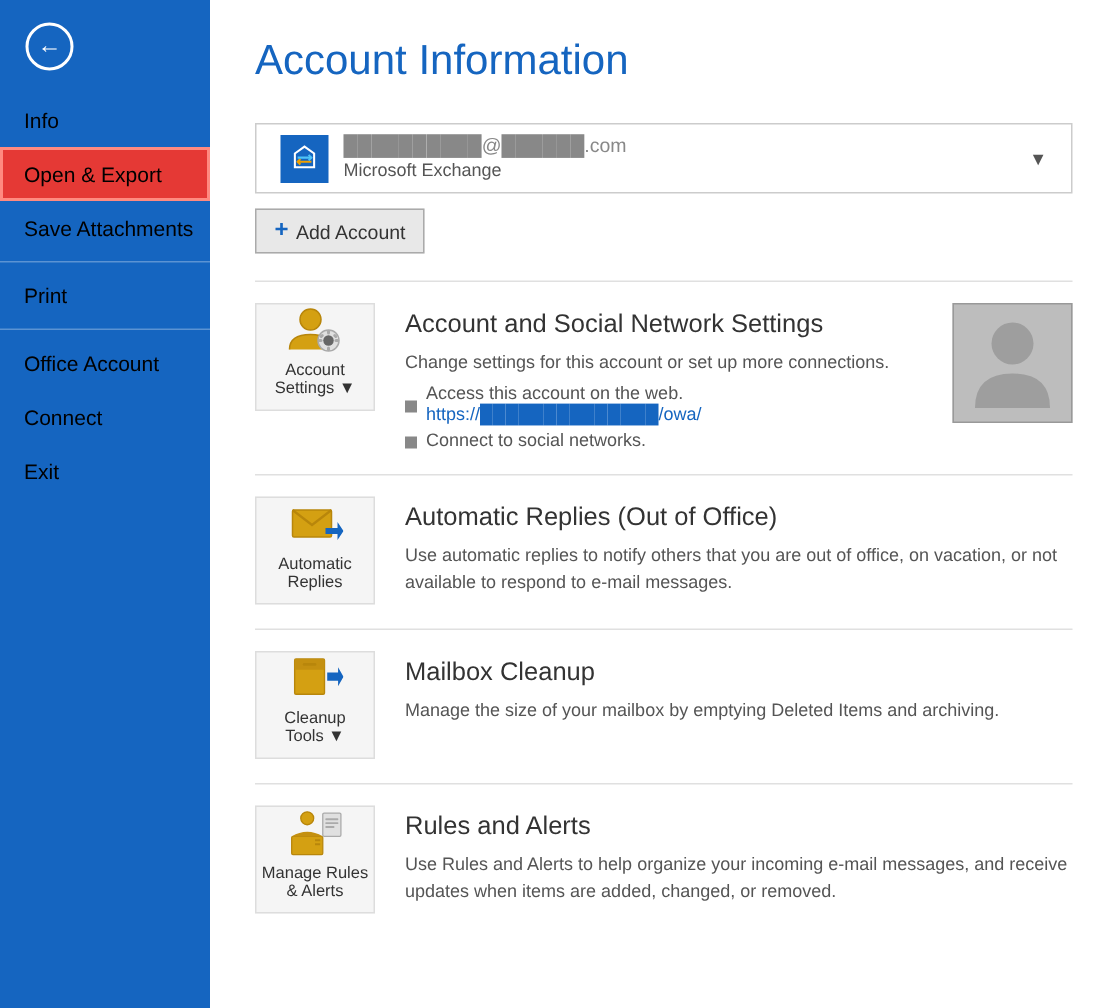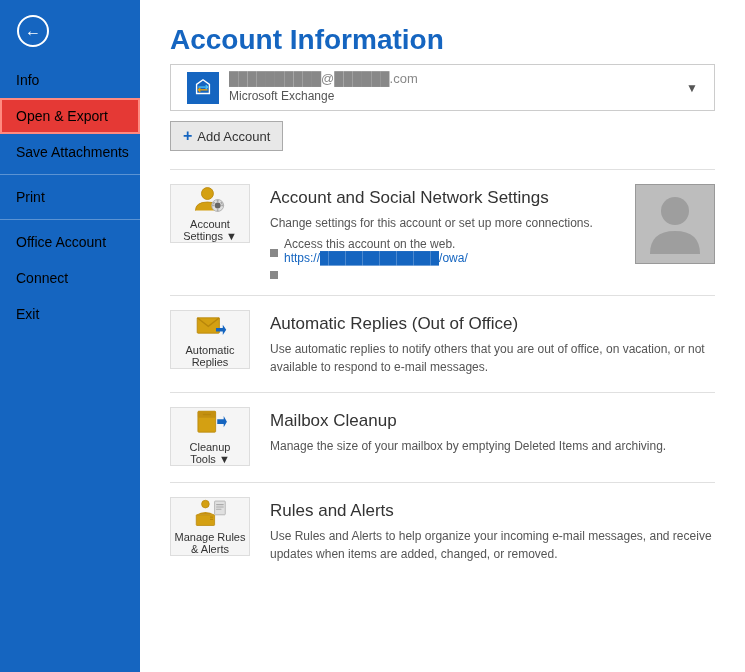--- a/index.html
+++ b/index.html
@@ -74,23 +74,23 @@
     
     .main {
       flex: 1;
       background: #fff;
       padding: 24px 30px;
       overflow-y: auto;
     }
 
     .page-title {
       font-size: 28px;
-      font-weight: 700;
+      font-weight: 400;
       color: #1565c0;
-      margin-bottom: 8px;
+      margin-bottom: 26px;
     }
 
     
     .account-selector {
       display: flex;
       align-items: center;
       border: 1px solid #ccc;
       padding: 6px 16px;
       margin-bottom: 10px;
       width: 100%;
@@ -160,27 +160,27 @@
       align-items: flex-start;
       margin-bottom: 16px;
       border-top: 1px solid #e0e0e0;
       padding-top: 14px;
       position: relative;
     }
 
     .feature-icon-box {
       width: 80px;
       min-width: 80px;
-      height: 59px;
+      height: 72px;
       border: 1px solid #ddd;
       background: #f5f5f5;
       display: flex;
       flex-direction: column;
       align-items: center;
-      justify-content: flex-end;
+      justify-content: flex-start;
       margin-right: 20px;
       cursor: pointer;
       flex-shrink: 0;
     }
 
     .feature-icon-label {
       font-size: 11px;
       color: #333;
       text-align: center;
       margin-top: 4px;
@@ -316,20 +316,21 @@
       <div class="feature-desc">Change settings for this account or set up more connections.</div>
       <ul class="feature-bullets">
         <li>
           <span class="bullet-sq"></span>
           <span>Access this account on the web.<br>
             <a class="feature-link" href="#">https://██████████████/owa/</a>
           </span>
         </li>
         <li>
           <span class="bullet-sq"></span>
+          <span>Connect to social networks.</span>
         </li>
       </ul>
     </div>
     <div class="avatar-box">
       <svg width="60" height="70" viewBox="0 0 60 70">
         <circle cx="30" cy="22" r="14" fill="#9e9e9e"></circle>
         <path d="M5 65 Q5 42 30 42 Q55 42 55 65" fill="#9e9e9e"></path>
       </svg>
     </div>
   </div>

